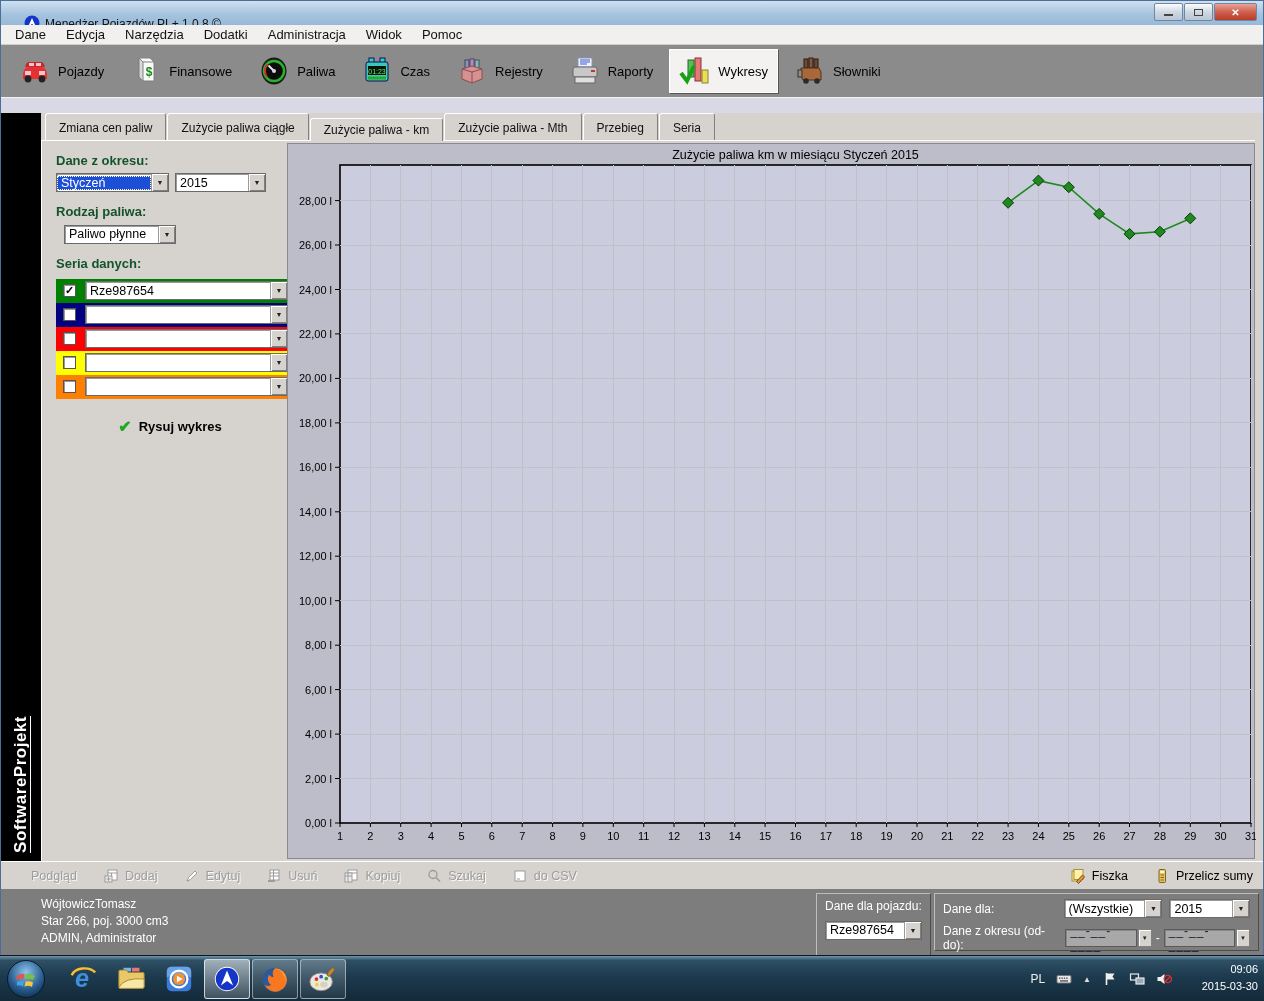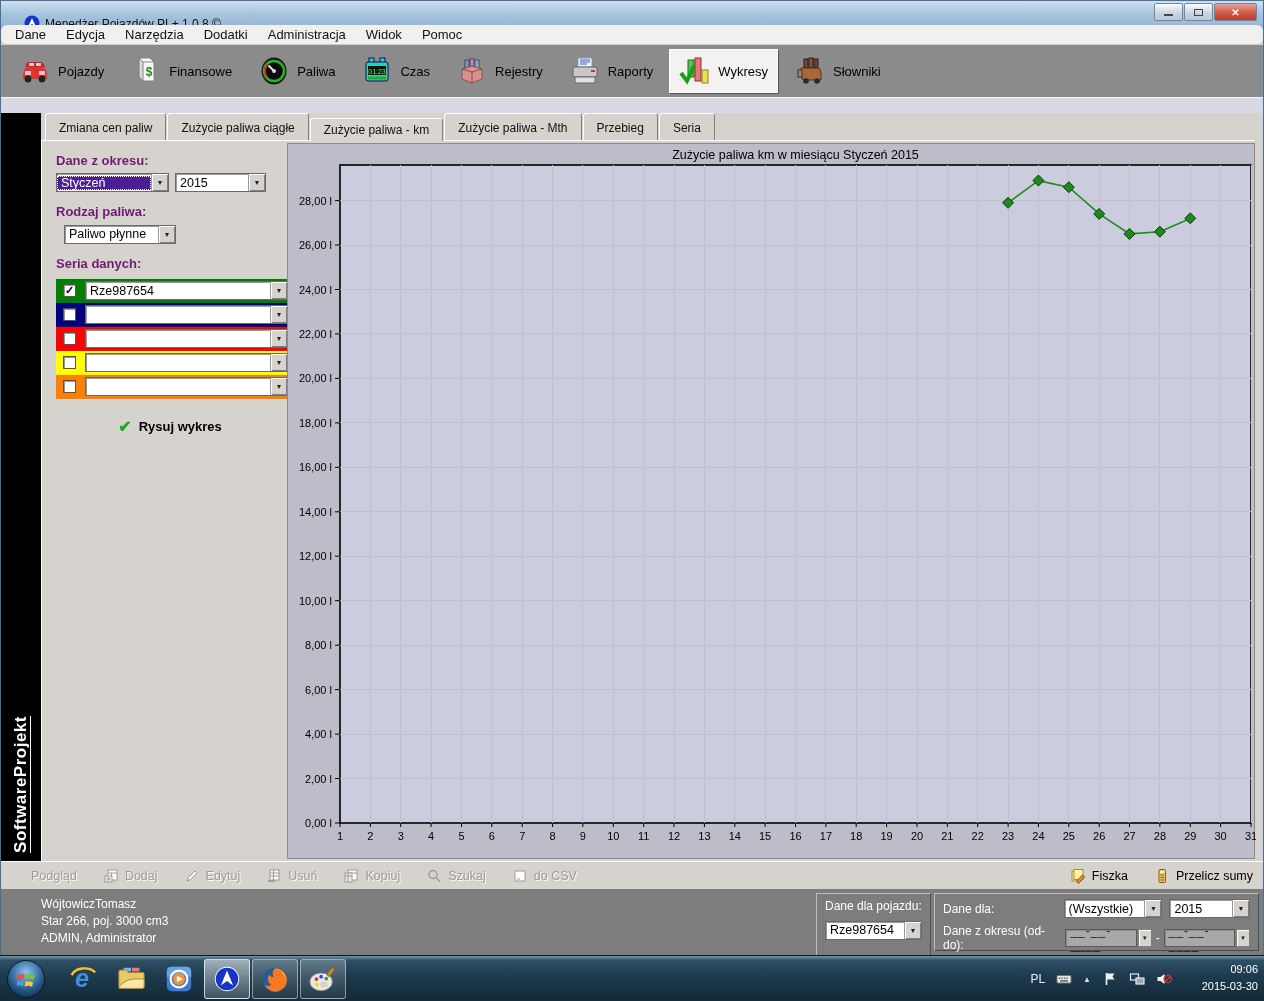--- a/index.html
+++ b/index.html
@@ -14,21 +14,21 @@
   .titlebar .title{font-size:12px;color:#111;}
   .winbtns{position:absolute;right:6px;top:2px;display:flex;}
   .wbtn{width:29px;height:18px;display:flex;align-items:center;justify-content:center;
     border:1px solid #6d88a2;background:linear-gradient(#fdfdfd,#cfd8e2 50%,#b9c6d4);
     font-size:10px;color:#333;margin-left:1px;border-radius:2px;}
   .wbtn.close{background:linear-gradient(#e8a598,#cf5f4d 50%,#b83d2a);color:#fff;font-weight:bold;width:43px;}
   .wbtn .maxglyph{width:9px;height:7px;border:1px solid #444;}
   .wbtn .minglyph{width:9px;height:3px;border-bottom:2px solid #444;margin-top:5px;}
 
   .menubar{position:absolute;top:24px;left:0;right:0;height:20px;background:#f1f0ee;display:flex;align-items:center;
-    border-bottom:1px solid #d0cec9;padding-left:4px;border-radius:6px;}
+    border-bottom:1px solid #d0cec9;padding-left:4px;}
   .menu-item{font-size:13px;color:#111;padding:1px 10px;cursor:default;}
 
   .toolbar{position:absolute;top:44px;left:0;right:0;height:52px;background:#8b8b8b;display:flex;align-items:center;padding-left:8px;}
   .tb-btn{display:flex;align-items:center;height:44px;padding:4px 9px;margin-right:6px;border:1px solid transparent;}
   .tb-btn.active{background:#f3f2f0;border:1px solid #fff;box-shadow:1px 1px 0 #555;}
   .tb-icon{width:32px;height:32px;display:inline-flex;margin-right:7px;}
   .tb-icon svg{width:32px;height:32px;}
   .tb-label{font-size:13px;color:#000;}
 
   .band{position:absolute;top:96px;left:0;right:0;height:16px;background:#d9d9e6;border-top:1px solid #f4f4f8;}
@@ -41,26 +41,26 @@
   .tabbar{position:absolute;left:44px;top:5px;height:23px;display:flex;align-items:flex-end;}
   .tab{height:28px;display:flex;align-items:center;padding:0 13px;font-size:12px;background:#d6d3ce;
     border:1px solid #808080;border-bottom:none;border-top:1px solid #fff;border-left:1px solid #fff;
     border-radius:3px 3px 0 0;margin-right:1px;color:#111;position:relative;}
   .tab.active{height:23px;background:#d8d5d0;z-index:3;box-shadow:0 2px 0 #d8d5d0;}
 
   .page{position:absolute;left:40px;right:8px;top:27px;bottom:0;background:#d6d3ce;border-top:1px solid #fff;border-left:1px solid #fff;}
 
   
   .opt-panel{position:absolute;left:0;top:0;width:248px;bottom:0;padding:10px 6px 0 14px;}
-  .opt-label{font-size:13px;font-weight:bold;color:#701a75;margin:12px 0 5px 0;}
+  .opt-label{font-size:13px;font-weight:bold;color:#14532d;margin:12px 0 5px 0;}
   .opt-label:first-child{margin-top:2px;}
   .combo{display:inline-flex;align-items:center;height:19px;background:#fff;border:1px solid #6a6a6a;
     box-shadow:inset 1px 1px 0 #9a9a9a;position:relative;}
   .combo-val{flex:1;font-size:12.5px;padding:0 4px;color:#000;white-space:nowrap;overflow:hidden;}
-  .combo-val.selected{background:#4c1d95;color:#fff;outline:1px dotted #ffd;outline-offset:-1px;}
+  .combo-val.selected{background:#1d4ed8;color:#fff;outline:1px dotted #ffd;outline-offset:-1px;}
   .combo-btn{width:17px;height:100%;background:#d6d3ce;border-left:1px solid #9a9a9a;
     box-shadow:inset 1px 1px 0 #fff, inset -1px -1px 0 #808080;display:flex;align-items:center;justify-content:center;
     font-size:7px;color:#222;}
   .combo-row{display:flex;gap:6px;}
   .series-block{margin-top:8px;width:236px;}
   .series-row{display:flex;align-items:center;height:24px;padding:0 4px 0 7px;}
   .checkbox{width:13px;height:13px;background:#fff;border:1px solid #555;box-shadow:inset 1px 1px 0 #999;
     display:flex;align-items:center;justify-content:center;font-size:11px;font-weight:bold;color:#000;line-height:11px;}
   .series-row .combo{flex:1;margin-left:9px;height:19px;}
   .draw-btn{margin:18px auto 0 auto;display:flex;align-items:center;justify-content:center;gap:7px;width:150px;cursor:pointer;}

